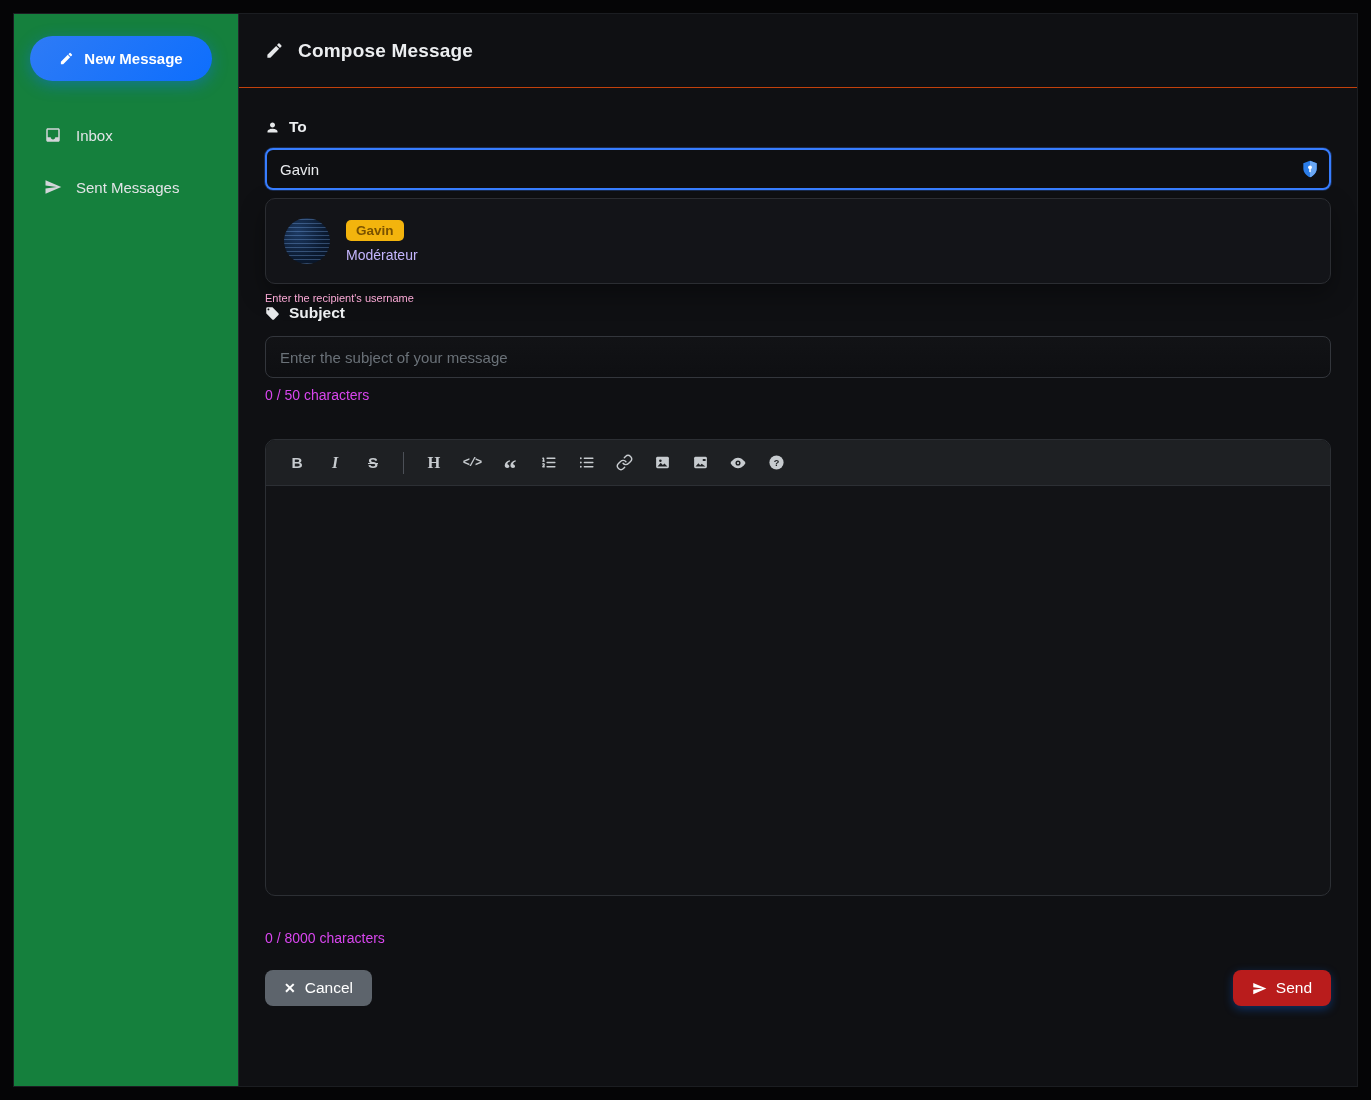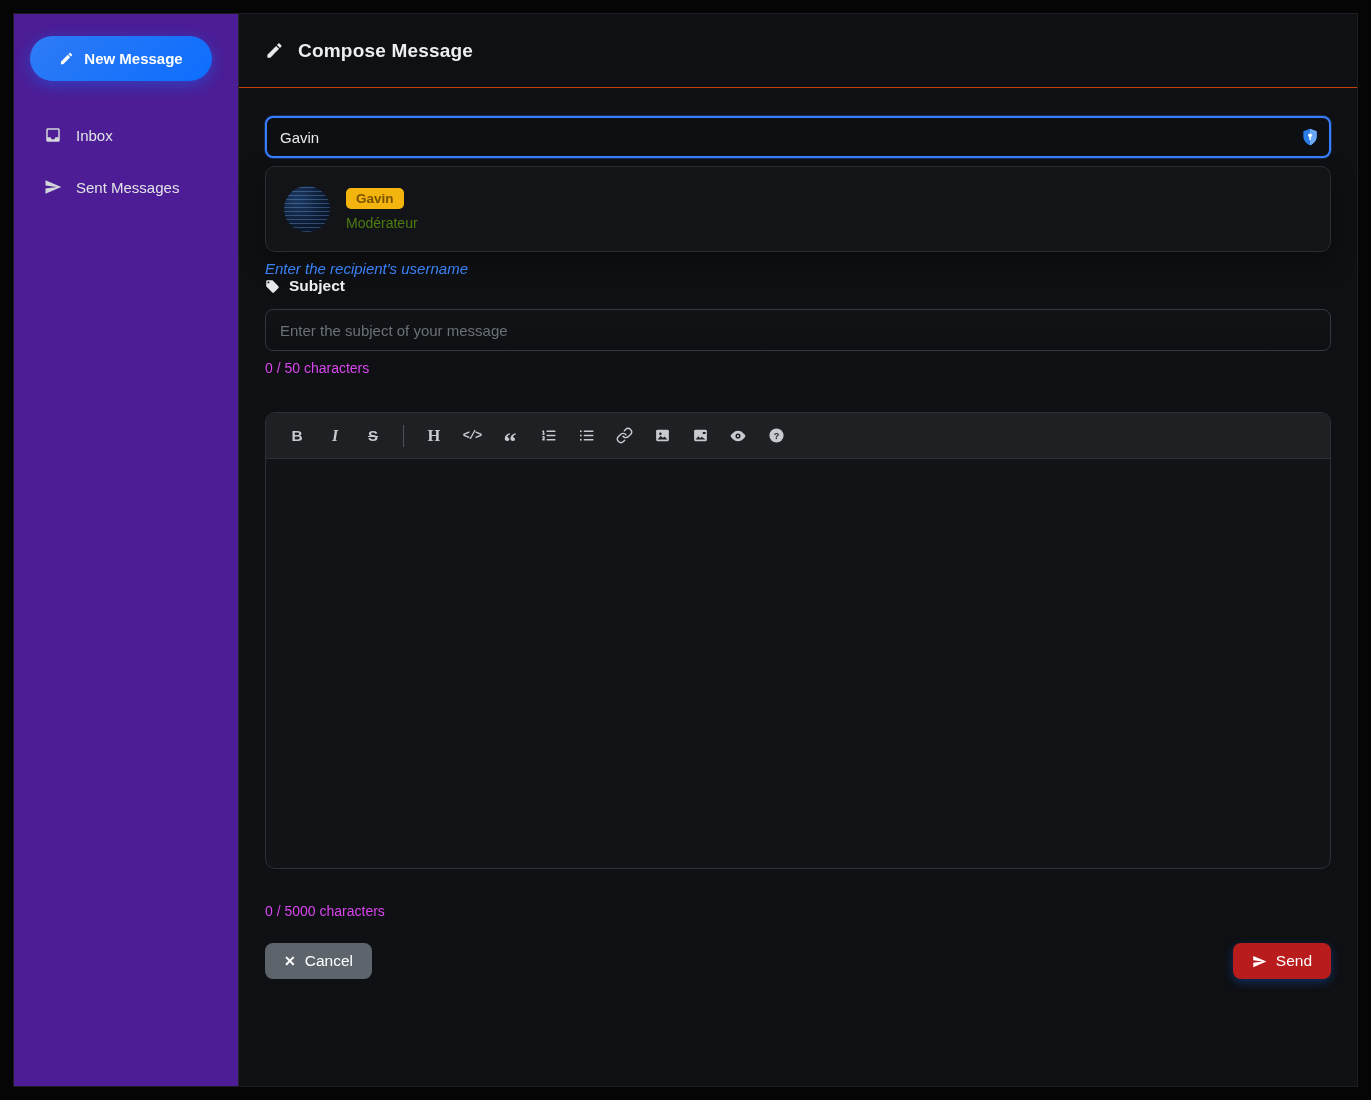--- a/index.html
+++ b/index.html
@@ -3,21 +3,21 @@
 <meta charset="utf-8">
 <style>
   * { margin:0; padding:0; box-sizing:border-box; }
   html,body { width:1371px; height:1100px; background:#050506; overflow:hidden;
     font-family:"Liberation Sans", sans-serif; color:#e8eaed; }
 
   .frame { position:absolute; inset:14px; display:flex; background:#0f1013;
     box-shadow:0 0 0 1px #1b1d21; overflow:hidden; }
 
   
-  .sidebar { width:225px; background:#4c1d95; border-right:1px solid #24262b;
+  .sidebar { width:225px; background:#15803d; border-right:1px solid #24262b;
     padding:22px 16px; flex-shrink:0; }
   .btn-new { display:flex; align-items:center; justify-content:center; gap:10px;
     width:182px; height:45px; border:none; border-radius:24px; cursor:pointer;
     background:linear-gradient(135deg,#2e7bf6,#0d6efd); color:#fff;
     font-family:"Liberation Sans",sans-serif; font-size:15px; font-weight:700;
     box-shadow:0 4px 16px rgba(13,110,253,.45); }
   .nav { margin-top:34px; display:flex; flex-direction:column; gap:12px;text-align:center; }
   .nav-item { display:flex; align-items:center; gap:14px; padding:11px 14px;
     border-radius:8px; cursor:pointer; font-size:15px; color:#e2e4e7; }
   .nav-item svg { color:#d2d5d9; }
@@ -53,23 +53,23 @@
     gap:16px; padding:14px 18px; cursor:pointer;
     box-shadow:0 10px 24px rgba(0,0,0,.35); }
   .avatar { width:46px; height:46px; border-radius:50%; flex-shrink:0;
     background:
       repeating-linear-gradient(0deg, rgba(140,190,255,.30) 0 1px, transparent 1px 4px),
       radial-gradient(circle at 30% 30%, #1d3a63 0%, #0b1a30 60%, #081222 100%); }
   .sg-text { display:flex; flex-direction:column; gap:6px; }
   .badge { display:inline-block; align-self:flex-start; padding:3px 10px;
     border-radius:5px; background:#f3b40d; color:#7a5200; font-size:13.5px;
     font-weight:700; }
-  .role { font-size:14px; color:#4d7c0f; }
-
-  .helper { margin-top:8px; font-size:15px; color:#3b82f6;font-style:italic; }
+  .role { font-size:14px; color:#c4b5fd; }
+
+  .helper { margin-top:8px; font-size:11px; color:#f9a8d4; }
 
   
   .subject-block { }
   .subject-block .input { margin-top:14px; background:linear-gradient(#121316,#0e0f12); }
   .counter { margin-top:9px; font-size:14px; color:#d946ef; }
 
   
   .message-block { margin-top:28px; }
   .editor { margin-top:36px; border:1px solid #2c2f34; border-radius:10px;
     overflow:hidden; background:#121316; }
@@ -132,20 +132,26 @@
 
     <header class="page-header">
       <svg width="19" height="19" viewBox="0 0 24 24" fill="currentColor">
           <path d="M3 17.25V21h3.75L17.81 9.94l-3.75-3.75L3 17.25zM20.71 7.04a1 1 0 0 0 0-1.41l-2.34-2.34a1 1 0 0 0-1.41 0l-1.83 1.83 3.75 3.75 1.83-1.83z"></path>
         </svg>
       <h1>Compose Message</h1>
     </header>
 
     <div class="content">
 
+      <div class="field-label" style="margin-top:14px;">
+        <svg width="15" height="15" viewBox="0 0 24 24" fill="currentColor">
+            <path d="M12 12c2.21 0 4-1.79 4-4s-1.79-4-4-4-4 1.79-4 4 1.79 4 4 4zm0 2c-2.67 0-8 1.34-8 4v2h16v-2c0-2.66-5.33-4-8-4z"></path>
+          </svg>
+        <span>To</span>
+      </div>
       <div class="to-wrap">
         <input class="input focused" type="text" autofocus="" value="Gavin" style="">
         <span class="to-addon">
           <svg width="20" height="20" viewBox="0 0 24 24">
             <path d="M12 2l8 3v6c0 5.25-3.4 8.6-8 11-4.6-2.4-8-5.75-8-11V5l8-3z" fill="#2b7de9"></path>
             <path d="M12 2l8 3v6c0 5.25-3.4 8.6-8 11V2z" fill="#6aa8f5"></path>
             <circle cx="12" cy="10" r="2.3" fill="#fff"></circle>
             <rect x="11.1" y="11" width="1.8" height="5" rx="0.9" fill="#fff"></rect>
           </svg>
         </span>
@@ -247,21 +253,21 @@
                   <circle cx="12" cy="12" r="10" fill="currentColor"></circle>
                   <text x="12" y="16.6" text-anchor="middle" font-size="13" font-weight="bold" fill="#1e2023">?</text>
                 </svg>
             </button>
           </div>
           <div class="editor-body">
             <textarea style=""></textarea>
           </div>
         </div>
 
-        <div class="counter" style="margin-top:34px;">0 / 5000 characters</div>
+        <div class="counter" style="margin-top:34px;">0 / 8000 characters</div>
       </div>
 
       <div class="actions">
         <button class="btn btn-cancel">
           <span class="x-glyph">✕</span>
           <span>Cancel</span>
         </button>
         <button class="btn btn-send">
           <svg width="15" height="15" viewBox="0 0 24 24" fill="currentColor">
               <path d="M2.01 21L23 12 2.01 3 2 10l15 2-15 2z"></path>

